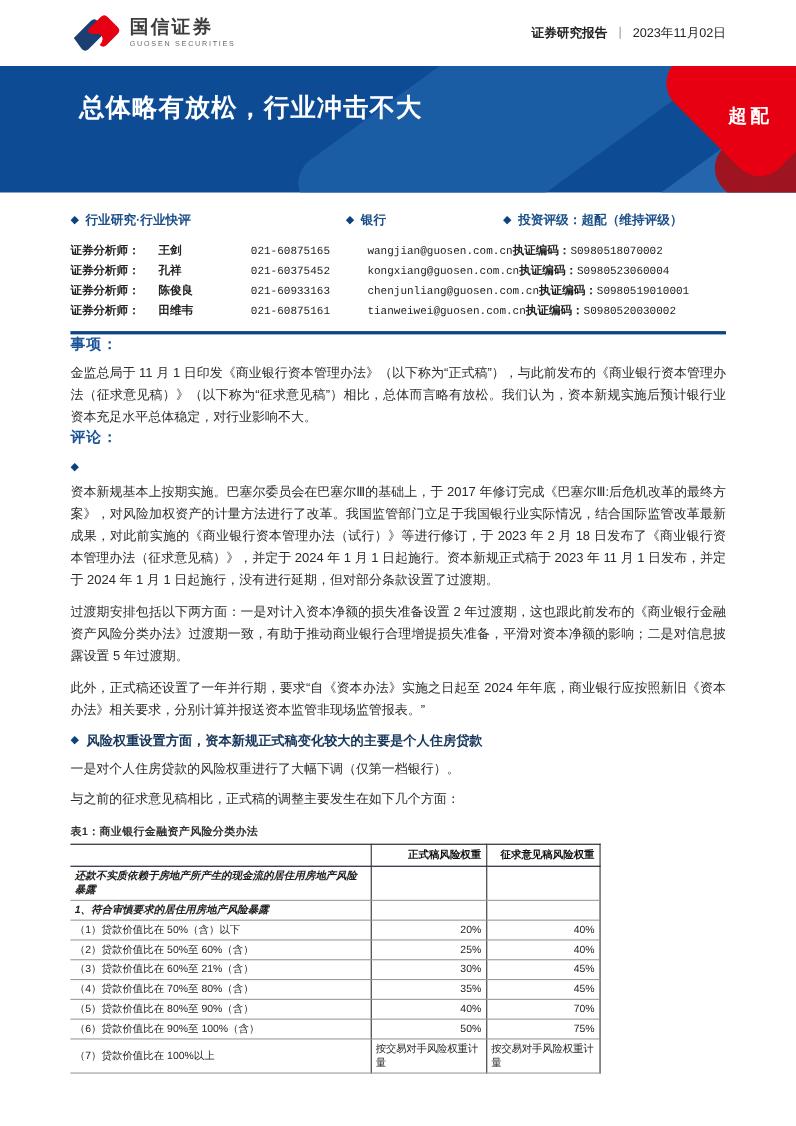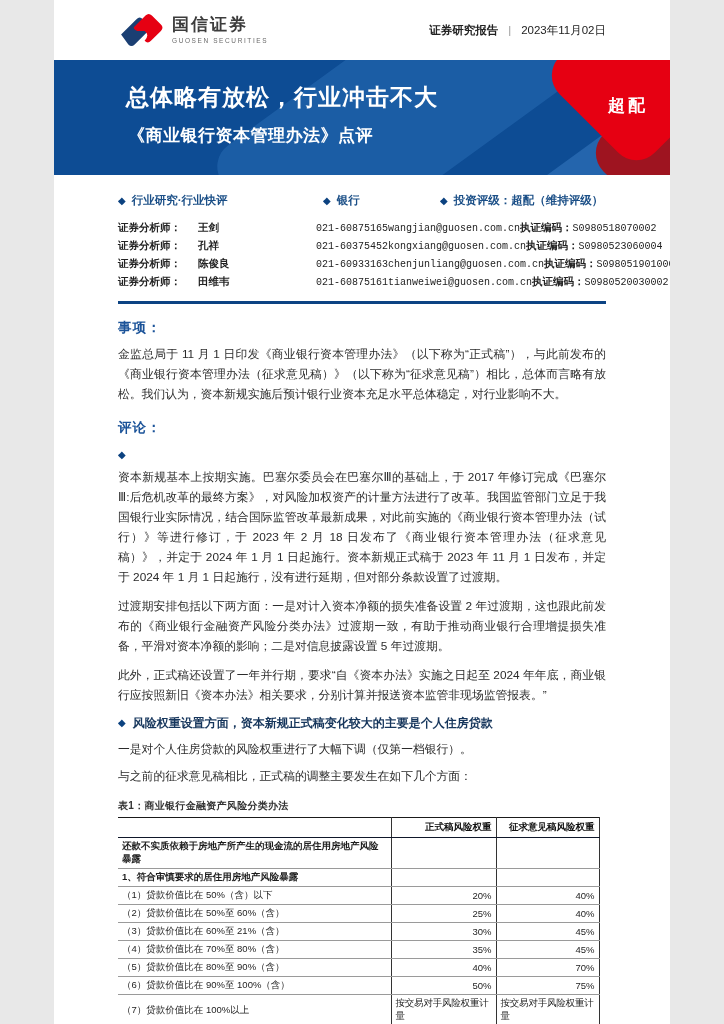--- a/index.html
+++ b/index.html
@@ -1,17 +1,17 @@
 <!DOCTYPE html>
 <html><head>
 <meta charset="utf-8">
 <style>
   * { margin:0; padding:0; box-sizing:border-box; }
   body { background:#e8e8e8; font-family:"Liberation Sans","DejaVu Sans",sans-serif; }
-  .page { width:616px; height:1024px; background:#fff; position:relative; overflow:hidden; margin:0 auto; color:#262626; }
+  .page { width:724px; height:1024px; background:#fff; position:relative; overflow:hidden; margin:0 auto; color:#262626; }
 
   
   .top-header { height:60px; display:flex; align-items:center; justify-content:space-between; padding:0 64px; }
   .logo-wrap { display:flex; align-items:center; gap:8px; }
   .logo-mark { width:46px; height:38px; }
   .logo-text-cn { font-size:17px; font-weight:bold; color:#3c3c3c; letter-spacing:2px; line-height:1.1; }
   .logo-text-en { font-size:6.5px; color:#6a6a6a; letter-spacing:1.6px; margin-top:2px; }
   .header-right { display:flex; align-items:center; gap:10px; font-size:11.5px; color:#222; }
   .header-right .rpt { font-weight:bold; }
   .header-right .vsep { color:#999; font-weight:normal; }
@@ -31,40 +31,40 @@
   .content { padding:0 64px; }
 
   .meta-row { display:grid; grid-template-columns: 42% 24% 34%; margin-top:18px; font-size:11.5px; font-weight:bold; color:#1b4f87; }
   .meta-item { display:flex; align-items:center; gap:6px; }
   .diamond { color:#0c4280; font-size:10px; line-height:1; }
 
   .analysts { margin-top:13px; border-bottom:3px solid #0c4383; padding-bottom:8px; }
   .analyst-row { display:grid; grid-template-columns: 80px 84px 106px 1fr 196px; align-items:baseline; font-size:10.5px; height:18px; color:#222; }
   .analyst-row .lbl { font-weight:bold; }
   .analyst-row .name { font-weight:bold; }
-  .mono { font-family:"Liberation Mono","DejaVu Sans Mono",monospace; font-size:10px; color:#222;text-align:right; }
+  .mono { font-family:"Liberation Mono","DejaVu Sans Mono",monospace; font-size:10px; color:#222; }
   .cert-cell { text-align:left; }
   .cert-cell .lbl { font-weight:bold; }
 
-  .section-heading { margin-top:15px; font-size:13.5px; font-weight:bold; color:#1b5399; letter-spacing:1px; }
+  .section-heading { font-size:13.5px; font-weight:bold; color:#1b5399; letter-spacing:1px; }
   .para { margin-top:7px; font-size:11.8px; line-height:20px; text-align:justify; color:#2b2b2b; }
   .bullet-line { margin-top:10px; display:flex; gap:7px; align-items:flex-start; font-size:12px; font-weight:bold; color:#16365c; line-height:17px; }
   .bullet-line .diamond { margin-top:3px; }
 
   
   .tbl-caption { margin-top:13px; font-size:10px; font-weight:bold; color:#333; letter-spacing:.3px; }
   table.risk { border-collapse:collapse; width:481px; margin-top:4px; font-size:9.5px; table-layout:fixed; }
   table.risk col.c1 { width:273px; } table.risk col.c2 { width:105px; } table.risk col.c3 { width:103px; }
   table.risk th { border-top:1.5px solid #1a1a1a; border-bottom:1px solid #0f172a; font-weight:bold; text-align:right; padding:3px 4px; height:17px; color:#111; }
   table.risk td { border-bottom:1px solid #9a9a9a; padding:2px 4px; height:13px; color:#1d1d1d; }
   table.risk th:nth-child(-n+2), table.risk td:nth-child(-n+2) { border-right:1px solid #333; }
   table.risk th:last-child, table.risk td:last-child { border-right:1px solid #333; }
   td.val { text-align:right; }
   td.val-left { text-align:left; padding-left:3px; letter-spacing:-.2px; }
-  tr.bold td { font-weight:bold; }
+  tr.bold td { font-weight:bold;font-style:italic; }
   td.ind0 { padding-left:2px; } td.ind1 { padding-left:26px; } td.ind2 { padding-left:36px; }
 
   
   .footer { position:absolute; left:64px; right:64px; top:951px; border-top:2.5px solid #0c4383; padding-top:4px; display:flex; justify-content:space-between; align-items:flex-start; }
   .disclaimer { font-size:10px; font-style:italic; font-weight:600; color:#2a6099; letter-spacing:.3px; }
   .page-num { font-size:10.5px; color:#333; }
 </style>
 </head>
 <body>
 
@@ -88,21 +88,20 @@
     </div>
   </div>
 
   <div class="banner">
     <div class="shape shape-blue-a"></div>
     <div class="shape shape-blue-b"></div>
     <div class="shape shape-red-dark"></div>
     <div class="shape shape-red"></div>
     <div class="banner-badge">超配</div>
     <div class="banner-title">总体略有放松，行业冲击不大</div>
-    <div class="banner-subtitle">《商业银行资本管理办法》点评</div>
   </div>
 
   <div class="content">
 
     <div class="meta-row">
       <div class="meta-item">
         <span class="diamond">◆</span>
         <span>行业研究·行业快评</span>
       </div>
       <div class="meta-item">

